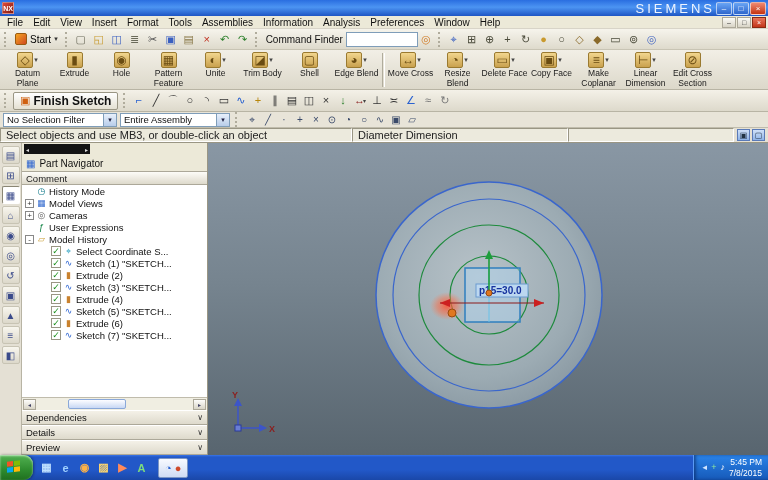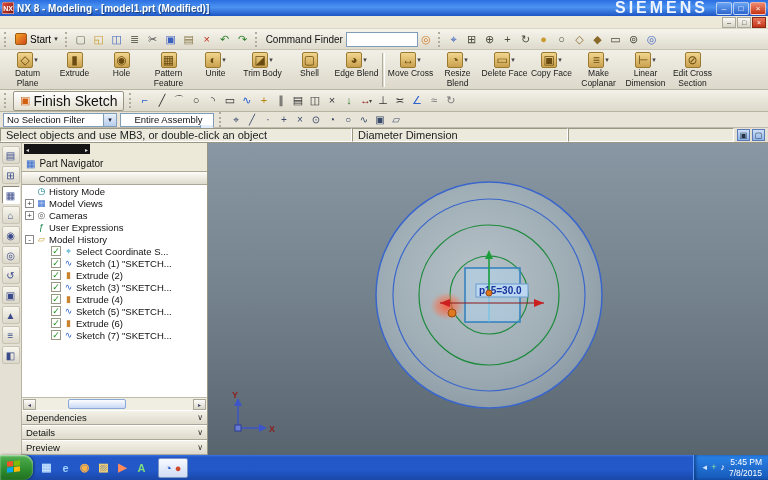--- a/index.html
+++ b/index.html
@@ -7,21 +7,21 @@
   body{font-family:"Liberation Sans",sans-serif;font-size:11px;background:#ece9d8;}
   #screen{position:relative;width:768px;height:480px;overflow:hidden;background:#ece9d8;}
 
   
   .titlebar{position:absolute;top:0;left:0;right:0;height:16px;display:flex;align-items:center;padding:0 2px;
     background:linear-gradient(180deg,#2a6ee0 0%,#4c94f2 45%,#1d55c4 100%);color:#fff;}
   .app-icon{width:12px;height:12px;margin-right:3px;background:linear-gradient(135deg,#e04a38,#7c1a12);
     border:1px solid rgba(255,255,255,.4);color:#fff;font-size:7px;font-weight:bold;display:flex;align-items:center;justify-content:center;}
   .tb-title{font-size:10px;font-weight:bold;white-space:nowrap;text-shadow:1px 1px 1px rgba(0,0,0,.45);}
   .tb-spacer{flex:1;}
-  .tb-brand{font-size:16px;font-weight:bold;letter-spacing:3px;margin-right:7px;color:#eef4ff;}
+  .tb-brand{font-size:13px;font-weight:normal;letter-spacing:3px;margin-right:0;color:#eef4ff;}
   .winbtn{width:16px;height:13px;margin-left:1px;border:1px solid rgba(255,255,255,.6);border-radius:2px;
     background:linear-gradient(#69a5f5,#2e66cc);color:#fff;font-size:8px;line-height:11px;text-align:center;}
   .winbtn.close{background:linear-gradient(#ef8a72,#c43311);}
 
   
   .menubar{position:absolute;top:16px;left:0;right:0;height:13px;background:#ece9d8;border-bottom:1px solid #d8d4c8;
     display:flex;align-items:center;font-size:10px;padding-left:2px;}
   .menu-item{padding:0 5px;height:13px;line-height:13px;color:#111;}
   .doc-controls{margin-left:auto;display:flex;gap:1px;padding-right:2px;}
   .docbtn{width:14px;height:11px;border:1px solid #aca899;background:linear-gradient(#fbfaf6,#d8d4c6);
@@ -53,33 +53,33 @@
   .feat-dd{font-size:7px;color:#444;}
   .feat-label{font-size:8.5px;line-height:1.12;text-align:center;color:#1a1a1a;height:19px;overflow:hidden;}
   .feat-sep{width:3px;height:34px;margin:2px 2px 0;border-left:1px solid #b0ac9c;border-right:1px solid #fff;}
 
   
   .sketch-bar{position:absolute;top:90px;left:0;right:0;height:22px;display:flex;align-items:center;gap:1px;padding:0 2px;
     background:linear-gradient(#f4f1e8,#ddd9cb);border-bottom:1px solid #b8b4a4;}
   .finish-btn{display:flex;align-items:center;gap:3px;padding:1px 6px;margin:0 2px;border:1px solid #9a9684;border-radius:2px;
     background:linear-gradient(#ffffff,#e4e0d2);}
   .finish-ico{color:#d06010;font-size:11px;}
-  .finish-label{font-size:14px;color:#111;}
+  .finish-label{font-size:12px;color:#111;font-weight:bold;}
   .sk-btn{width:17px;height:17px;display:flex;align-items:center;justify-content:center;border:1px solid transparent;}
   .sk-glyph{font-size:11px;line-height:1;}
   .sk-dd{font-size:6px;color:#444;margin-left:-2px;}
 
   
   .sel-bar{position:absolute;top:112px;left:0;right:0;height:16px;display:flex;align-items:center;gap:3px;padding:0 3px;
     background:#e8e4d8;border-bottom:1px solid #c0bcac;}
   .combo{height:14px;background:#fff;border:1px solid #7f9db9;display:flex;align-items:center;font-size:9.5px;padding-left:3px;color:#111;}
   .combo .caret{margin-left:auto;width:13px;height:12px;border-left:1px solid #7f9db9;background:linear-gradient(#e8f0fb,#b8cdea);
     font-size:7px;line-height:12px;text-align:center;color:#224;}
   .combo.filter{width:114px;}
-  .combo.scope{width:94px;flex-direction:column;}
+  .combo.scope{width:110px;}
   .sel-btn{width:16px;height:15px;display:flex;align-items:center;justify-content:center;}
   .sel-glyph{font-size:10px;color:#3a4a6a;}
 
   
   .prompt-bar{position:absolute;top:128px;left:0;right:0;height:15px;display:flex;background:#e4e0d4;border-bottom:1px solid #9a9684;}
   .prompt-seg{border:1px solid;border-color:#9a9684 #ffffff #ffffff #9a9684;background:#eceadd;font-size:11px;line-height:12px;
     padding:0 5px;color:#222;white-space:nowrap;overflow:hidden;}
   .seg-msg{width:352px;}
   .seg-status{width:216px;}
   .seg-fill{flex:1;}
@@ -100,21 +100,21 @@
   .pnav{width:186px;background:#ece9d8;border-right:1px solid #9a9684;display:flex;flex-direction:column;}
   .pnav-grip{height:12px;position:relative;}
   .pnav-grip-bar{position:absolute;left:2px;top:1px;width:66px;height:10px;background:#141414;color:#ddd;
     display:flex;justify-content:space-between;align-items:center;font-size:6px;padding:0 2px;}
   .pnav-header{height:16px;display:flex;align-items:center;gap:4px;padding-left:4px;font-size:10px;color:#111;}
   .pnav-header-ico{color:#2a62d0;font-size:10px;}
   .pnav-cols{height:14px;display:flex;background:linear-gradient(#fdfcf8,#dedacc);border-top:1px solid #aca899;border-bottom:1px solid #aca899;
     font-size:9.5px;color:#222;}
   .col-name{flex:1;display:flex;align-items:center;gap:4px;padding-left:4px;border-right:1px solid #c0bcac;}
   .sort-arrow{font-size:7px;color:#555;}
-  .col-comment{width:58px;display:flex;align-items:center;padding-left:4px;justify-content:flex-end;}
+  .col-comment{width:58px;display:flex;align-items:center;padding-left:4px;}
   .pnav-tree{flex:1;background:#fff;overflow:hidden;}
   .tree-row{height:12px;display:flex;align-items:center;gap:2px;padding-left:3px;white-space:nowrap;}
   .tree-indent{display:inline-block;width:13px;flex:none;}
   .tree-exp{width:9px;height:9px;flex:none;border:1px solid #888;background:#fff;font-size:8px;line-height:7px;text-align:center;color:#333;}
   .tree-exp.empty{visibility:hidden;}
   .tree-check{width:10px;height:10px;flex:none;border:1px solid #9a9684;background:#fff;color:#1a8f1a;
     font-size:9px;line-height:9px;text-align:center;}
   .tree-ico{width:11px;flex:none;text-align:center;font-size:9px;}
   .tree-label{font-size:9.5px;color:#111;}
   .ic-clock{color:#1b7f8f}.ic-views{color:#3a6fd0}.ic-camera{color:#666}.ic-expr{color:#0a7f3f}
@@ -150,29 +150,53 @@
   .tray-ico{color:#eaf2ff;font-size:9px;line-height:1;}
   .clock{color:#fff;font-size:8.5px;line-height:1.25;text-align:right;}
 </style>
 </head>
 <body>
 
 <div id="screen">
 
   <div class="titlebar">
     <div class="app-icon">NX</div>
-    <div class="tb-title">NX 8 - Modeling - [model1.prt (Modified)]</div>
     <div class="tb-spacer"></div>
     <div class="tb-brand">SIEMENS</div>
     <div class="winbtn">–</div>
     <div class="winbtn">□</div>
     <div class="winbtn close">×</div>
   </div>
 
   <div class="menubar">
+    <div style="display:flex">
+  <div class="menu-item">File</div>
+
+  <div class="menu-item">Edit</div>
+
+  <div class="menu-item">View</div>
+
+  <div class="menu-item">Insert</div>
+
+  <div class="menu-item">Format</div>
+
+  <div class="menu-item">Tools</div>
+
+  <div class="menu-item">Assemblies</div>
+
+  <div class="menu-item">Information</div>
+
+  <div class="menu-item">Analysis</div>
+
+  <div class="menu-item">Preferences</div>
+
+  <div class="menu-item">Window</div>
+
+  <div class="menu-item">Help</div>
+</div>
     <div class="doc-controls">
       <div class="docbtn">–</div>
       <div class="docbtn">□</div>
       <div class="docbtn close">×</div>
     </div>
   </div>
 
   <div class="toolbar1">
     <div class="grip"></div>
     <div class="start-btn">

